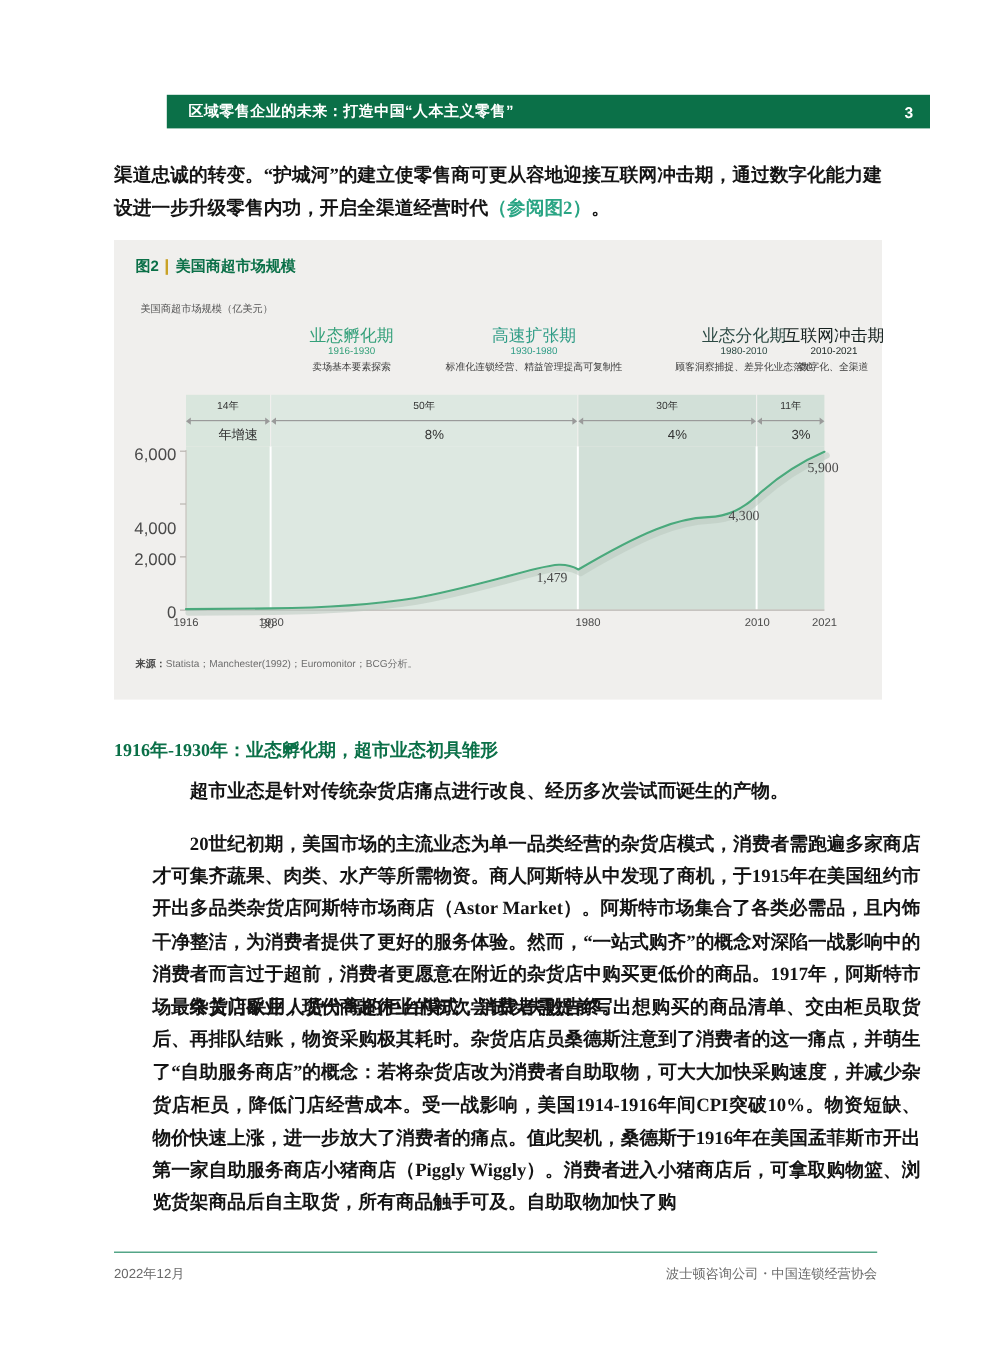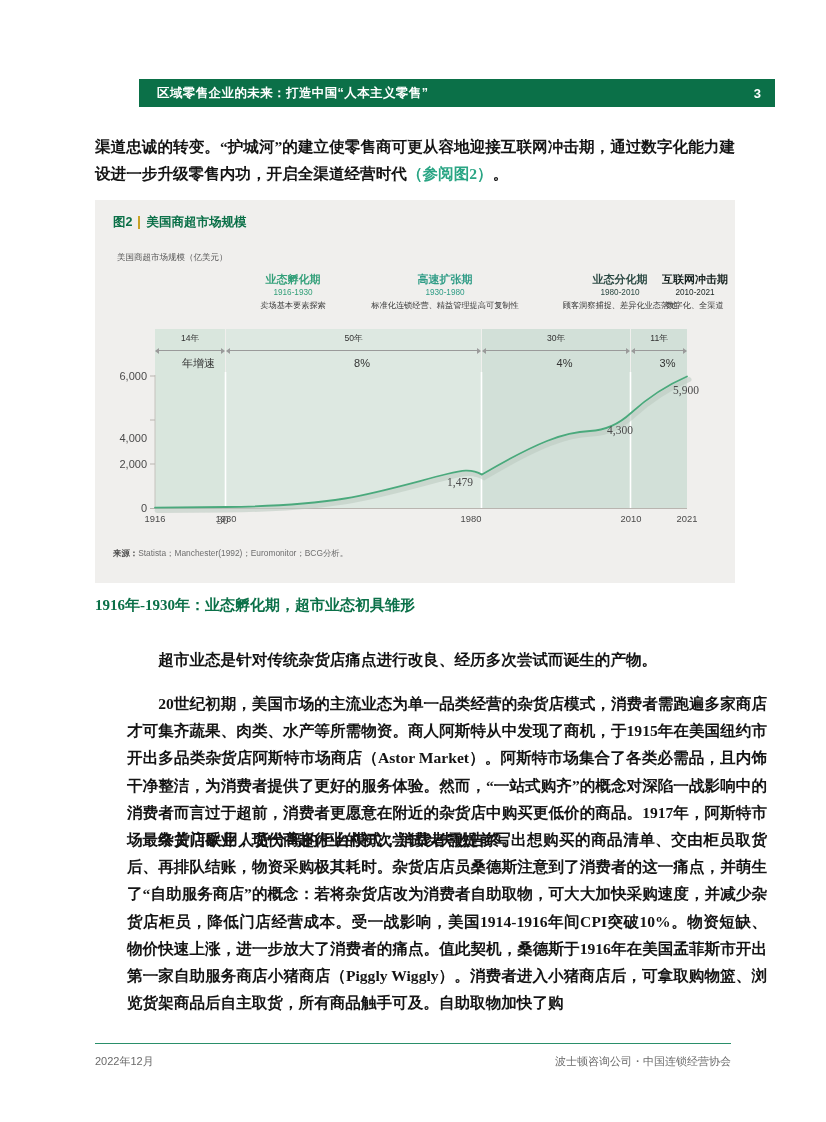--- a/index.html
+++ b/index.html
@@ -109,22 +109,22 @@
     top: 73px;
     width: 640px;
     height: 46px;
   }
   .phase-col {
     position: absolute;
     text-align: center;
     font-family: "Liberation Sans", "DejaVu Sans", sans-serif;
   }
   .phase-name {
-    font-size: 11px;
-    font-weight: bold;
+    font-size: 14px;
+    font-weight: normal;
     line-height: 13px;
   }
   .phase-range {
     font-size: 8.2px;
     line-height: 13px;
   }
   .phase-desc {
     font-size: 8.2px;
     line-height: 13px;
     color: #3a3a3a;
@@ -181,21 +181,21 @@
     position: absolute;
     left: 0;
     top: 0;
     width: 640px;
     height: 383px;
     pointer-events: none;
   }
   .ytick {
     position: absolute;
     font-family: "Liberation Sans", "DejaVu Sans", sans-serif;
-    font-size: 11px;
+    font-size: 14px;
     color: #4a4a4a;
     text-align: right;
     width: 44px;
   }
   .xtick {
     position: absolute;
     font-family: "Liberation Sans", "DejaVu Sans", sans-serif;
     font-size: 9.4px;
     color: #4a4a4a;
     text-align: center;
@@ -215,21 +215,21 @@
     font-family: "Liberation Sans", "DejaVu Sans", sans-serif;
     font-size: 8.4px;
     color: #6f6f6f;
   }
   .fig-source b { color: #4a4a4a; font-weight: bold; }
 
   
   .section-head {
     position: absolute;
     left: 95px;
-    top: 596px;
+    top: 616px;
     font-size: 15px;
     font-weight: bold;
     color: #0b7048;
     font-family: "Liberation Serif", "DejaVu Serif", serif;
   }
 
   .para {
     position: absolute;
     left: 95px;
     width: 640px;
@@ -397,21 +397,21 @@
 
       
       <div class="ytick" style="left:8px;  top:170px;">6,000</div>
       <div class="ytick" style="left:8px;  top:232px;">4,000</div>
       <div class="ytick" style="left:8px;  top:258px;">2,000</div>
       <div class="ytick" style="left:8px;  top:302px;">0</div>
 
       
       <div class="xtick" style="left:38px;  top:313px;">1916</div>
       <div class="xtick" style="left:109px; top:313px;">1930</div>
-      <div class="xtick" style="left:354px; top:313px;">1980</div>
+      <div class="xtick" style="left:373px; top:313px;">1980</div>
       <div class="xtick" style="left:514px; top:313px;">2010</div>
       <div class="xtick" style="left:570px; top:313px;">2021</div>
 
       
       <div class="dlabel" style="left:122px; top:290px;">30</div>
       <div class="dlabel" style="left:352px; top:252px;">1,479</div>
       <div class="dlabel" style="left:512px; top:200px;">4,300</div>
       <div class="dlabel" style="left:578px; top:160px;">5,900</div>
     </div>
 

